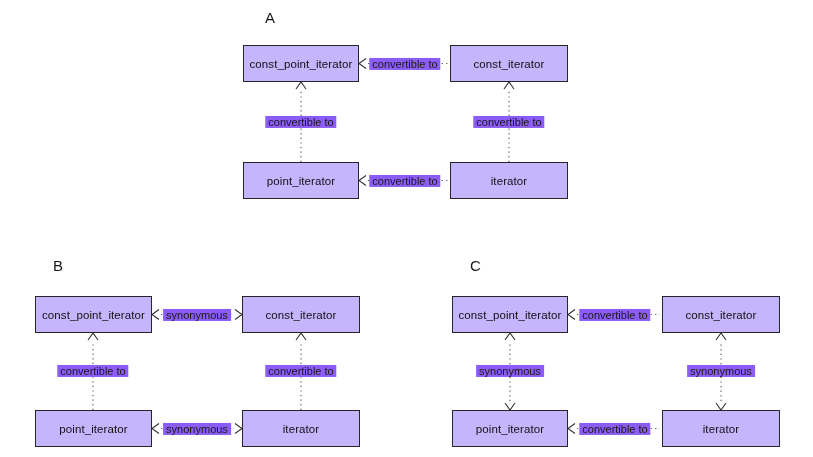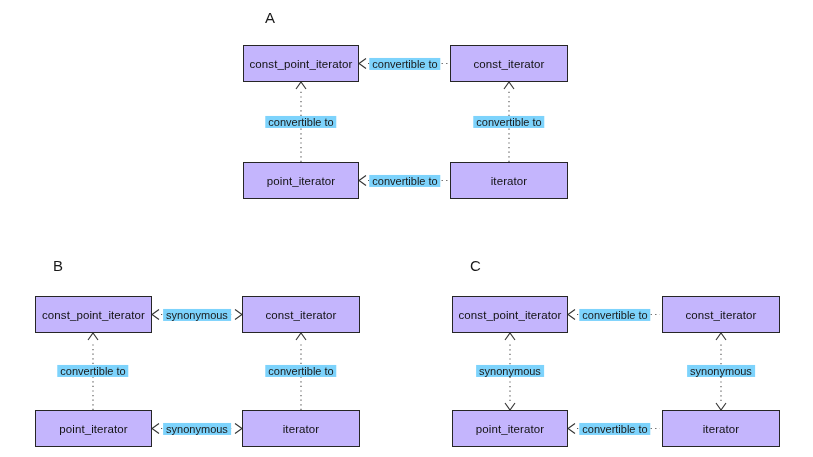--- a/index.html
+++ b/index.html
@@ -40,21 +40,21 @@
     justify-content: center;
     font-size: 11.5px;
     color: #111111;
     letter-spacing: 0.1px;
     white-space: nowrap;
   }
   .edge-label {
     position: absolute;
     font-size: 11px;
     color: #1a1a1a;
-    background: #7dd3fc;
+    background: #8b5cf6;
     padding: 0 3px;
     white-space: nowrap;
     line-height: 1.1;
   }
   .edge-label.h {
     transform: translate(-50%, -50%);
   }
   .edge-label.v {
     transform: translate(-50%, -50%);
   }

